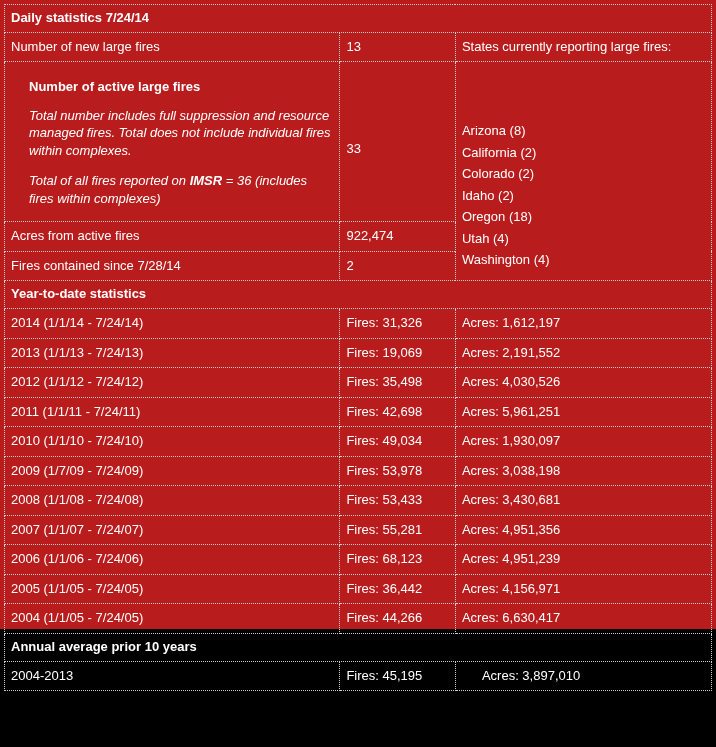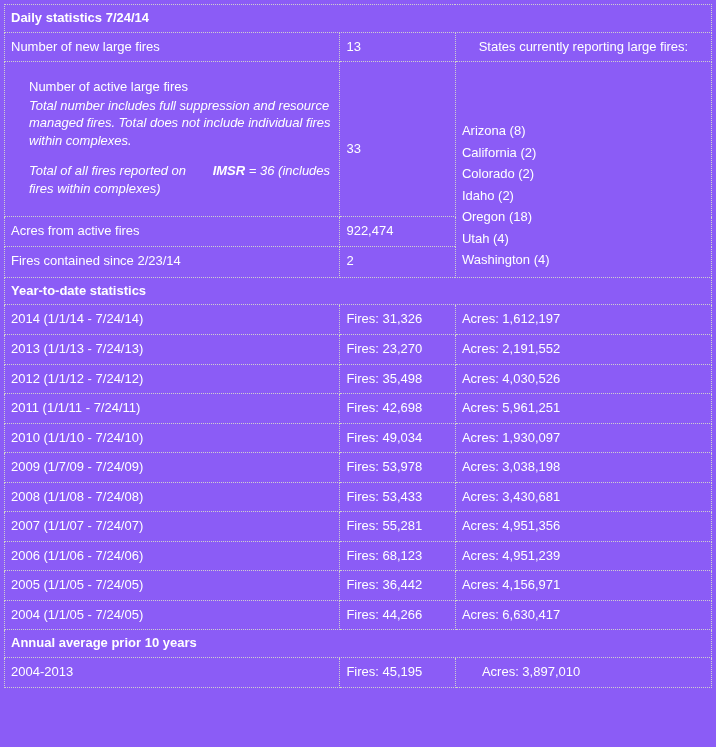--- a/index.html
+++ b/index.html
@@ -9,24 +9,24 @@
   }
   body {
     width: 716px;
     height: 747px;
     font-family: "Liberation Sans", sans-serif;
     color: #ffffff;
     overflow: hidden;
   }
   .page {
     width: 716px;
-    height: 747px;
+    height: 629px;
     box-sizing: border-box;
     padding: 4px 4px 0 4px;
-    background: #8b5cf6;
+    background: #b91c1c;
   }
   table.stats {
     width: 708px;
     border-collapse: collapse;
     table-layout: fixed;
     font-size: 13px;
   }
   table.stats td {
     border: 1px dotted #cfcfcf;
     vertical-align: top;
@@ -43,56 +43,56 @@
   .col-label { width: 334px; }
   .col-num { width: 115px; }
   .col-acres { width: 255px; }
 
   .big-cell {
     padding-top: 16px !important;
     padding-left: 24px !important;
     padding-bottom: 14px !important;
   }
   .big-cell .lead {
-    margin: 0 0 1px 0;
+    margin: 0 0 11px 0;
+    font-weight: bold;
   }
   .big-cell .ital {
     font-style: italic;
     margin: 0;
   }
   .big-cell .gap {
     height: 13px;
   }
   .num-mid {
     padding-top: 78px !important;
   }
   .states-list {
     padding-left: 26px;
     padding-top: 58px !important;
   }
   .states-list div {
     padding: 2px 0;
   }
   .states-title {
     padding-left: 6px;
-    text-align: center;
   }
   .ytd-row td {
     padding-top: 6px;
     padding-bottom: 6px;
     margin-left: 44px;
   }
   .avg-row td {
     padding-top: 20px;
     padding-bottom: 22px;
   }
   .avg-row td.acres {
     padding-left: 26px;
   }
-  b.imsr { font-weight: bold; font-style: italic; margin-left: 23px; }
+  b.imsr { font-weight: bold; font-style: italic; }
 </style>
 </head>
 <body>
 
 <div class="page">
   <table class="stats">
     <colgroup>
       <col class="col-label">
       <col class="col-num">
       <col class="col-acres">
@@ -122,36 +122,36 @@
           <div>Oregon (18)</div>
           <div>Utah (4)</div>
           <div>Washington (4)</div>
         </td>
       </tr>
       <tr>
         <td>Acres from active fires</td>
         <td>922,474</td>
       </tr>
       <tr>
-        <td>Fires contained since 2/23/14</td>
+        <td>Fires contained since 7/28/14</td>
         <td>2</td>
       </tr>
 
       <tr>
         <td class="section-head" colspan="3">Year-to-date statistics</td>
       </tr>
 
       <tr class="ytd-row">
         <td>2014 (1/1/14 - 7/24/14)</td>
         <td>Fires: 31,326</td>
         <td>Acres: 1,612,197</td>
       </tr>
       <tr class="ytd-row">
         <td>2013 (1/1/13 - 7/24/13)</td>
-        <td>Fires: 23,270</td>
+        <td>Fires: 19,069</td>
         <td>Acres: 2,191,552</td>
       </tr>
       <tr class="ytd-row">
         <td>2012 (1/1/12 - 7/24/12)</td>
         <td>Fires: 35,498</td>
         <td>Acres: 4,030,526</td>
       </tr>
       <tr class="ytd-row">
         <td>2011 (1/1/11 - 7/24/11)</td>
         <td>Fires: 42,698</td>

